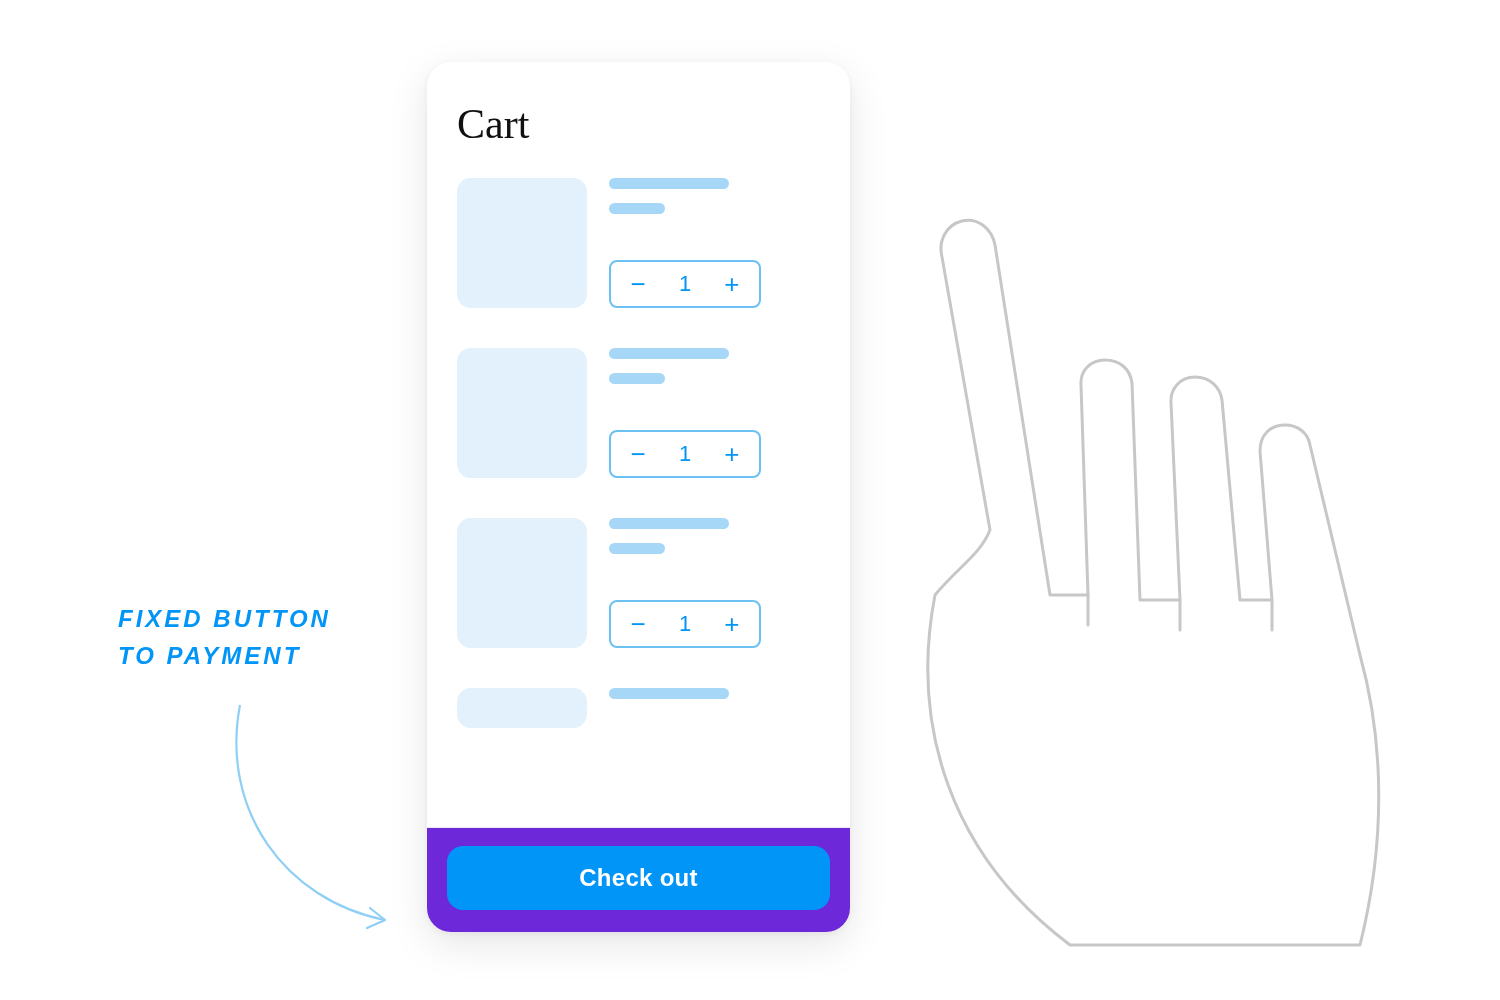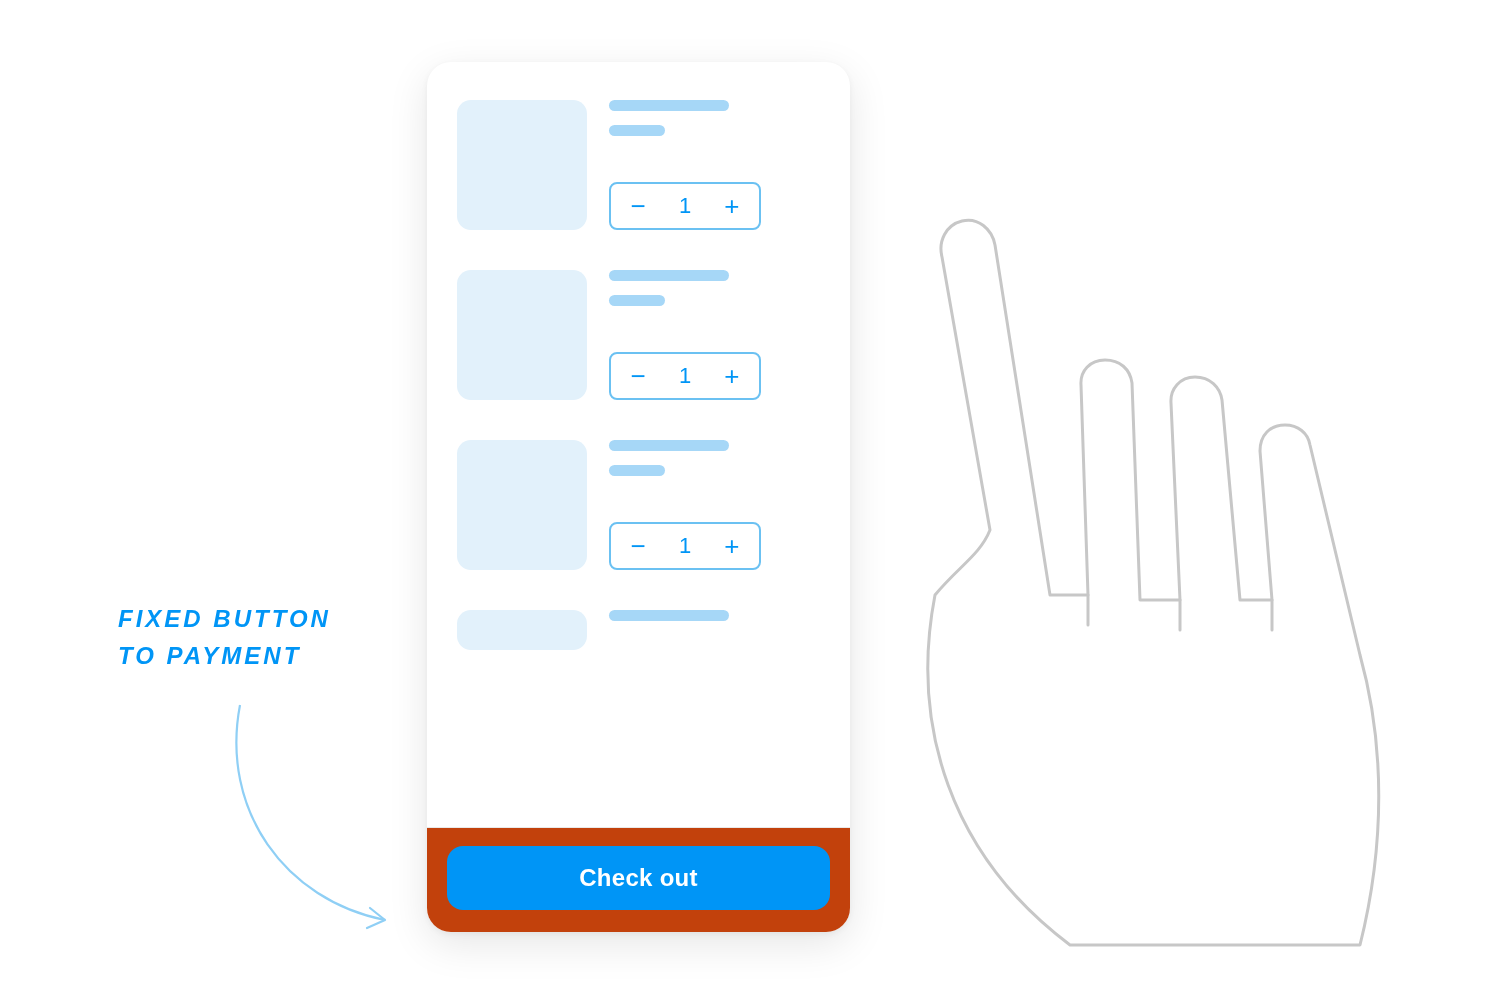--- a/index.html
+++ b/index.html
@@ -50,21 +50,21 @@
     border-radius:8px;display:flex;align-items:center;justify-content:space-around;
     color:var(--blue-accent);
   }
   .step-btn{font-size:26px;font-weight:400;cursor:pointer;line-height:1;padding:0 6px;}
   .step-val{font-size:22px;font-weight:300;}
   
   .cart-item.cut{height:40px;overflow:hidden;margin-bottom:0;}
   .cart-item.cut .item-thumb{height:40px;}
 
   
-  .phone-footer{flex:0 0 auto;padding:18px 20px 22px 20px;background:#c2410c;}
+  .phone-footer{flex:0 0 auto;padding:18px 20px 22px 20px;background:#6d28d9;}
   .checkout-btn{
     width:100%;height:64px;border:none;border-radius:16px;
     background:var(--blue-accent);color:#fff;font-size:24px;font-weight:600;
     letter-spacing:.3px;cursor:pointer;
   }
 
   
   .hand{position:absolute;left:840px;top:205px;}
 </style>
 </head>
@@ -77,20 +77,21 @@
     <span>to payment</span>
   </div>
 
   <svg class="annotation-arrow" width="230" height="235">
     <path d="M50 5 C 30 110, 95 200, 195 220" stroke="#8fcff5" stroke-width="2.2" fill="none"></path>
     <path d="M195 220 l-15 -12 M195 220 l-18 8" stroke="#8fcff5" stroke-width="2.2" fill="none" stroke-linecap="round"></path>
   </svg>
 
   <div class="phone">
     <div class="phone-scroll">
+      <h1 class="cart-title">Cart</h1>
 
       <div class="cart-item">
         <div class="item-thumb"></div>
         <div class="item-body">
           <div class="skel long"></div>
           <div class="skel short"></div>
           <div class="stepper">
             <span class="step-btn">−</span>
             <span class="step-val">1</span>
             <span class="step-btn">+</span>

